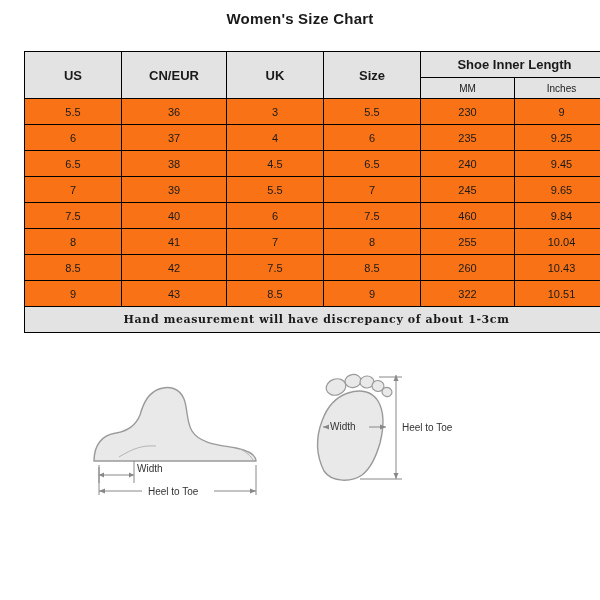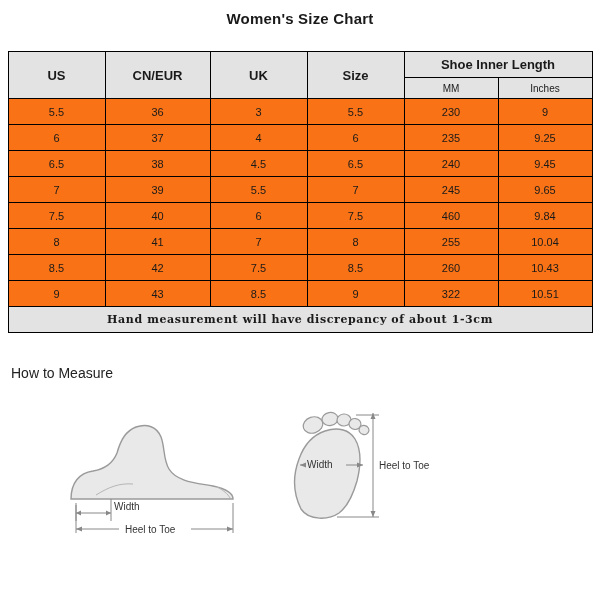--- a/index.html
+++ b/index.html
@@ -12,21 +12,21 @@
     background: #ffffff;
     font-family: "Liberation Sans", sans-serif;
     color: #1a1a1a;
     overflow: hidden;
   }
   .page {
     width: 600px;
     height: 464px;
     position: relative;
     box-sizing: border-box;
-    padding: 0 1px;
+    padding: 0 24px;
   }
   .chart-title {
     text-align: center;
     font-size: 15px;
     font-weight: bold;
     padding: 10px 0 8px 0;
     letter-spacing: 0.2px;
   }
   table.size-chart {
     border-collapse: collapse;
@@ -191,21 +191,20 @@
         <td>322</td>
         <td>10.51</td>
       </tr>
       <tr>
         <td class="note-row" colspan="6">Hand measurement will have discrepancy of about 1-3cm</td>
       </tr>
     </tbody>
   </table>
 
 
-  <div class="how-title">How to Measure</div>
 
   <div class="figures">
     <svg width="584" height="150" viewBox="0 0 584 150">
 
       <g>
         <path d="M70 112 C 70 96, 78 86, 92 84 C 104 82, 112 76, 116 66 C 120 52, 125 44, 135 40
                  C 146 36, 156 40, 160 50 C 164 60, 162 72, 168 82 C 176 95, 196 96, 212 99
                  C 226 102, 232 107, 232 112 Z" fill="#e9e9e9" stroke="#9a9a9a" stroke-width="1.4"></path>
         <path d="M95 108 C 108 100, 118 96, 132 97" fill="none" stroke="#b5b5b5" stroke-width="1"></path>
         <path d="M216 100 C 222 103, 227 107, 229 111" fill="none" stroke="#b5b5b5" stroke-width="1"></path>

